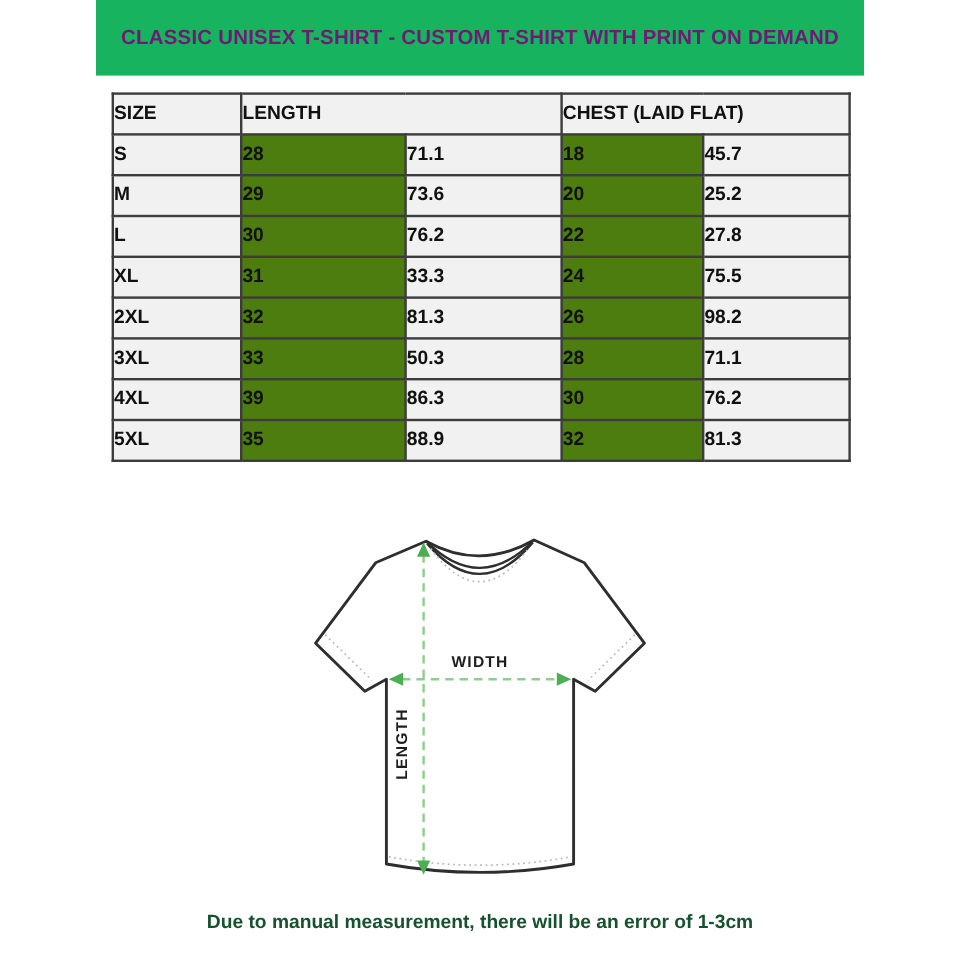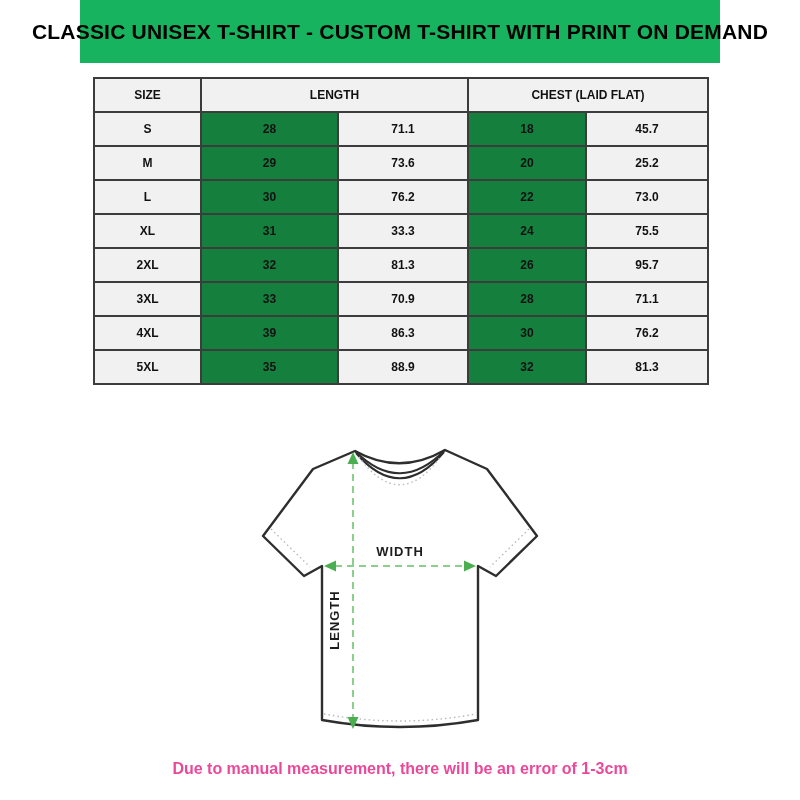--- a/index.html
+++ b/index.html
@@ -1,30 +1,30 @@
 <!DOCTYPE html>
 <html><head>
 <meta charset="utf-8">
 <style>
   html,body{margin:0;padding:0;background:#fff;}
   .page{position:relative;width:800px;height:800px;background:#ffffff;overflow:hidden;
         font-family:"Liberation Sans", sans-serif;}
   .banner{position:absolute;left:80px;top:0;width:640px;height:63px;background:#17b35e;
           display:flex;align-items:center;justify-content:center;}
-  .banner span{color:#000000;font-weight:bold;font-size:21px;letter-spacing:.2px;white-space:nowrap;}
+  .banner span{color:#701a75;font-weight:bold;font-size:17px;letter-spacing:.2px;white-space:nowrap;}
   table.size-table{position:absolute;left:93px;top:77px;width:614px;border-collapse:collapse;
           table-layout:fixed;}
   table.size-table th, table.size-table td{
-          border:2px solid #3c3c3c;height:32px;padding:0;text-align:center;vertical-align:middle;
-          font-size:12px;font-weight:bold;color:#111;}
+          border:2px solid #3c3c3c;height:32px;padding:0;text-align:left;vertical-align:middle;
+          font-size:16px;font-weight:bold;color:#111;}
   .c-gray{background:#f1f1f1;}
-  .c-white{background:#15803d;}
+  .c-white{background:#4d7c0f;}
   .tshirt-svg{position:absolute;left:250px;top:438px;}
   .note{position:absolute;left:0;top:760px;width:800px;text-align:center;
-        color:#ec4899;font-weight:bold;font-size:16px;}
+        color:#14532d;font-weight:bold;font-size:16px;}
   .diagram-label{font-weight:bold;font-size:13px;fill:#1d1d1d;letter-spacing:1px;
         font-family:"Liberation Sans", sans-serif;}
 </style>
 </head>
 <body>
 
 <div class="page">
 
   <header class="banner">
     <span>CLASSIC UNISEX T-SHIRT - CUSTOM T-SHIRT WITH PRINT ON DEMAND</span>
@@ -58,40 +58,40 @@
           <td class="c-white">29</td>
           <td class="c-gray">73.6</td>
           <td class="c-white">20</td>
           <td class="c-gray">25.2</td>
         </tr>
         <tr>
           <td class="c-gray">L</td>
           <td class="c-white">30</td>
           <td class="c-gray">76.2</td>
           <td class="c-white">22</td>
-          <td class="c-gray">73.0</td>
+          <td class="c-gray">27.8</td>
         </tr>
         <tr>
           <td class="c-gray">XL</td>
           <td class="c-white">31</td>
           <td class="c-gray">33.3</td>
           <td class="c-white">24</td>
           <td class="c-gray">75.5</td>
         </tr>
         <tr>
           <td class="c-gray">2XL</td>
           <td class="c-white">32</td>
           <td class="c-gray">81.3</td>
           <td class="c-white">26</td>
-          <td class="c-gray">95.7</td>
+          <td class="c-gray">98.2</td>
         </tr>
         <tr>
           <td class="c-gray">3XL</td>
           <td class="c-white">33</td>
-          <td class="c-gray">70.9</td>
+          <td class="c-gray">50.3</td>
           <td class="c-white">28</td>
           <td class="c-gray">71.1</td>
         </tr>
         <tr>
           <td class="c-gray">4XL</td>
           <td class="c-white">39</td>
           <td class="c-gray">86.3</td>
           <td class="c-white">30</td>
           <td class="c-gray">76.2</td>
         </tr>

